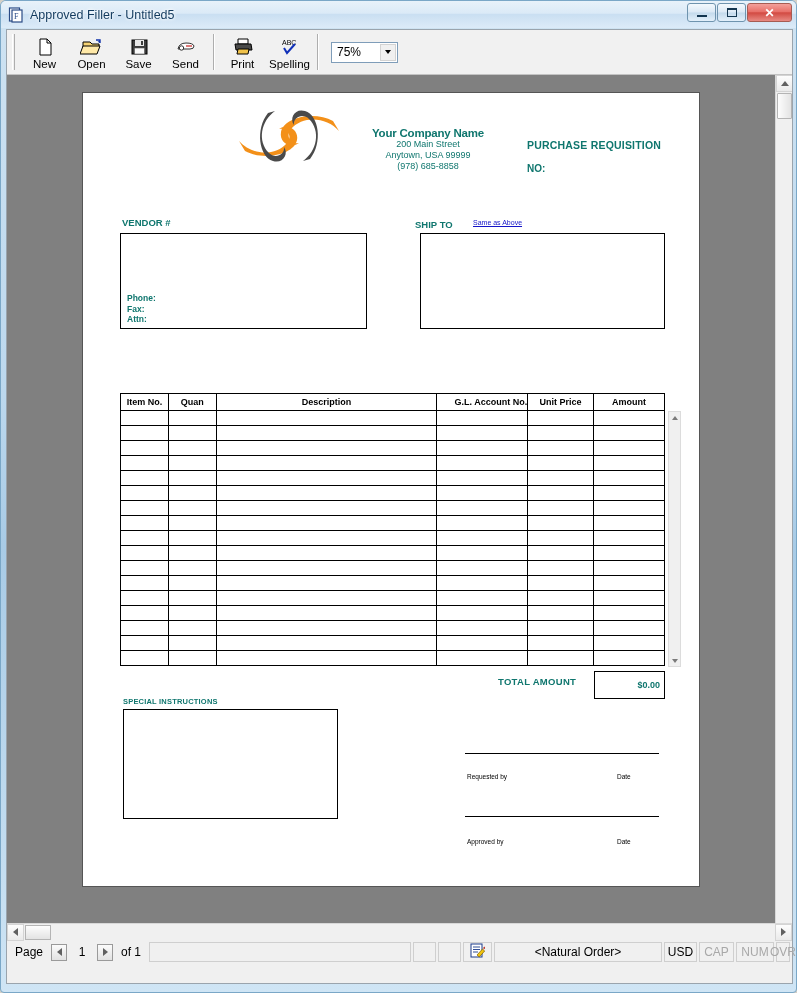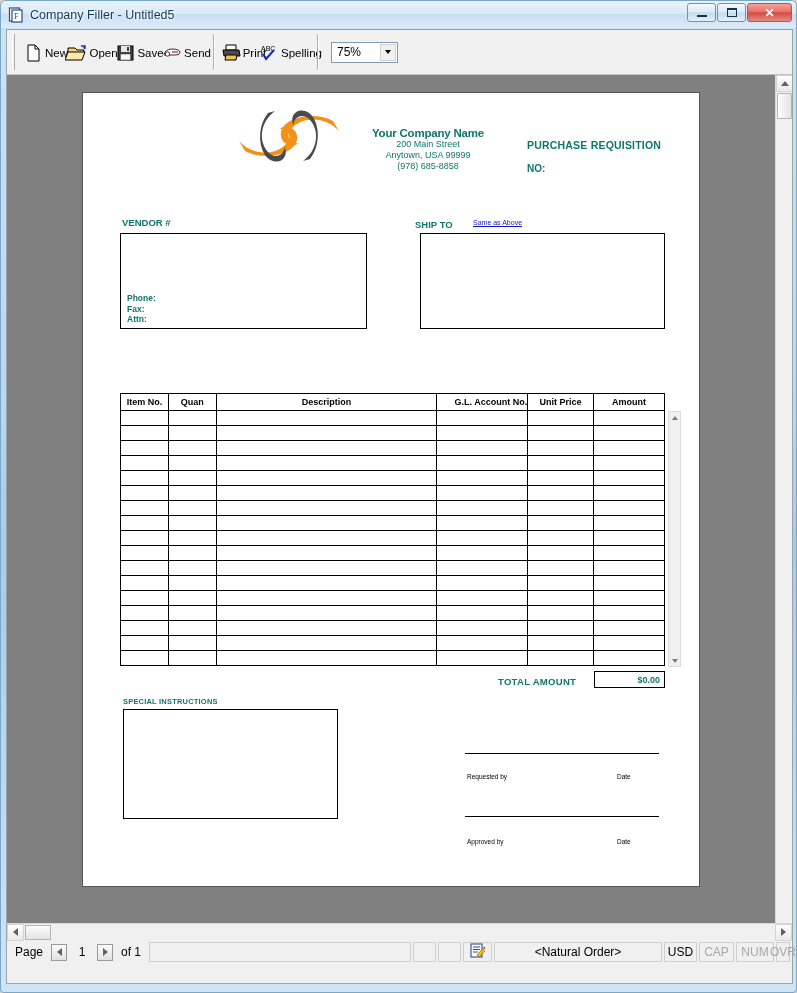--- a/index.html
+++ b/index.html
@@ -101,21 +101,21 @@
     display: flex; align-items: stretch;
     padding-left: 4px;
   }
   #toolbar .grip {
     width: 3px; margin: 4px 6px 4px 1px;
     border-left: 1px solid #fff;
     border-right: 1px solid #aeaeae;
   }
   .tb-btn {
     width: 47px;
-    display: flex; flex-direction: row;
+    display: flex; flex-direction: column;
     align-items: center; justify-content: center;
     font-size: 11.5px; color: #000;
     padding-top: 2px;
   }
   .tb-ico { height: 20px; width: 24px; position: relative; margin-bottom: 1px; }
   .tb-sep {
     width: 2px; margin: 4px 4px;
     border-left: 1px solid #aeaeae;
     border-right: 1px solid #fff;
   }
@@ -298,21 +298,21 @@
   .gsb-arrow { height: 11px; display:flex;align-items:center;justify-content:center;}
   .tri-up-s { width:0;height:0;border-left:3.5px solid transparent;border-right:3.5px solid transparent;border-bottom:4px solid #7a7a7a;}
   .tri-down-s { width:0;height:0;border-left:3.5px solid transparent;border-right:3.5px solid transparent;border-top:4px solid #7a7a7a;}
 
   #total-label {
     position: absolute; left: 415px; top: 583px;
     font-size: 9.5px; font-weight: bold; letter-spacing: 0.3px;
   }
   #total-box {
     position: absolute; left: 511px; top: 578px;
-    width: 71px; height: 17px;
+    width: 71px; height: 28px;
     border: 1px solid #000;
     font-size: 9px; font-weight: bold;
     display:flex;align-items:center;justify-content:flex-end;
     padding-right: 4px;
   }
 
   #spec-label { position: absolute; left: 40px; top: 604px; font-size: 7.5px; font-weight: bold; letter-spacing: 0.2px;}
   #spec-box {
     position: absolute; left: 40px; top: 616px;
     width: 215px; height: 110px;
@@ -333,21 +333,21 @@
 <div id="window">
 
   <div id="titlebar">
     <div id="title-icon">
       <svg width="16" height="16" viewBox="0 0 16 16">
         <rect x="1.5" y="1" width="10" height="13" fill="#ffffff" stroke="#2a4b86" stroke-width="1.2"></rect>
         <rect x="4" y="3" width="10" height="12" fill="#ffffff" stroke="#2a4b86" stroke-width="1.2"></rect>
         <text x="6" y="12" font-size="8" font-family="Liberation Serif, serif" fill="#2a4b86">F</text>
       </svg>
     </div>
-    <div id="title-text">Company Filler - Untitled5</div>
+    <div id="title-text">Approved Filler - Untitled5</div>
     <div id="win-buttons">
       <div class="winbtn">
           <div class="glyph-min"></div>
         </div>
       <div class="winbtn">
           <div class="glyph-max"></div>
         </div>
       <div class="winbtn close">
           <span>✕</span>
         </div>

